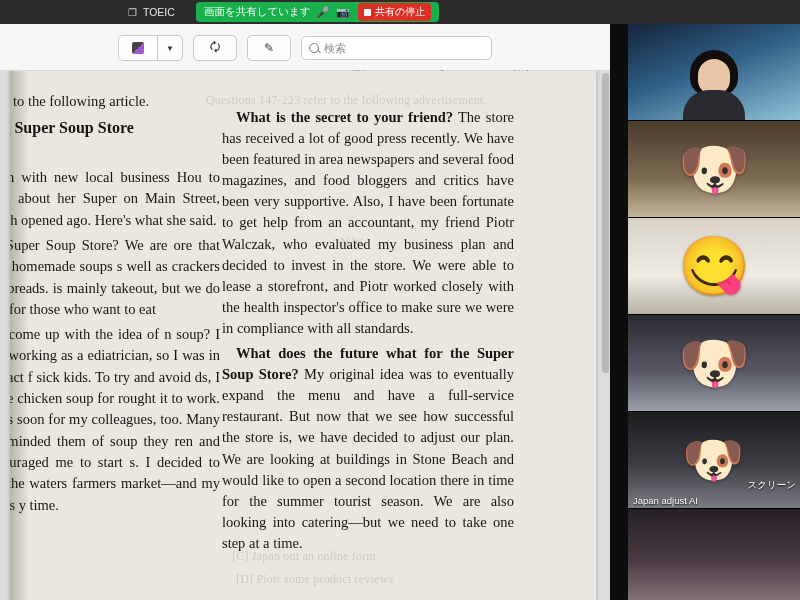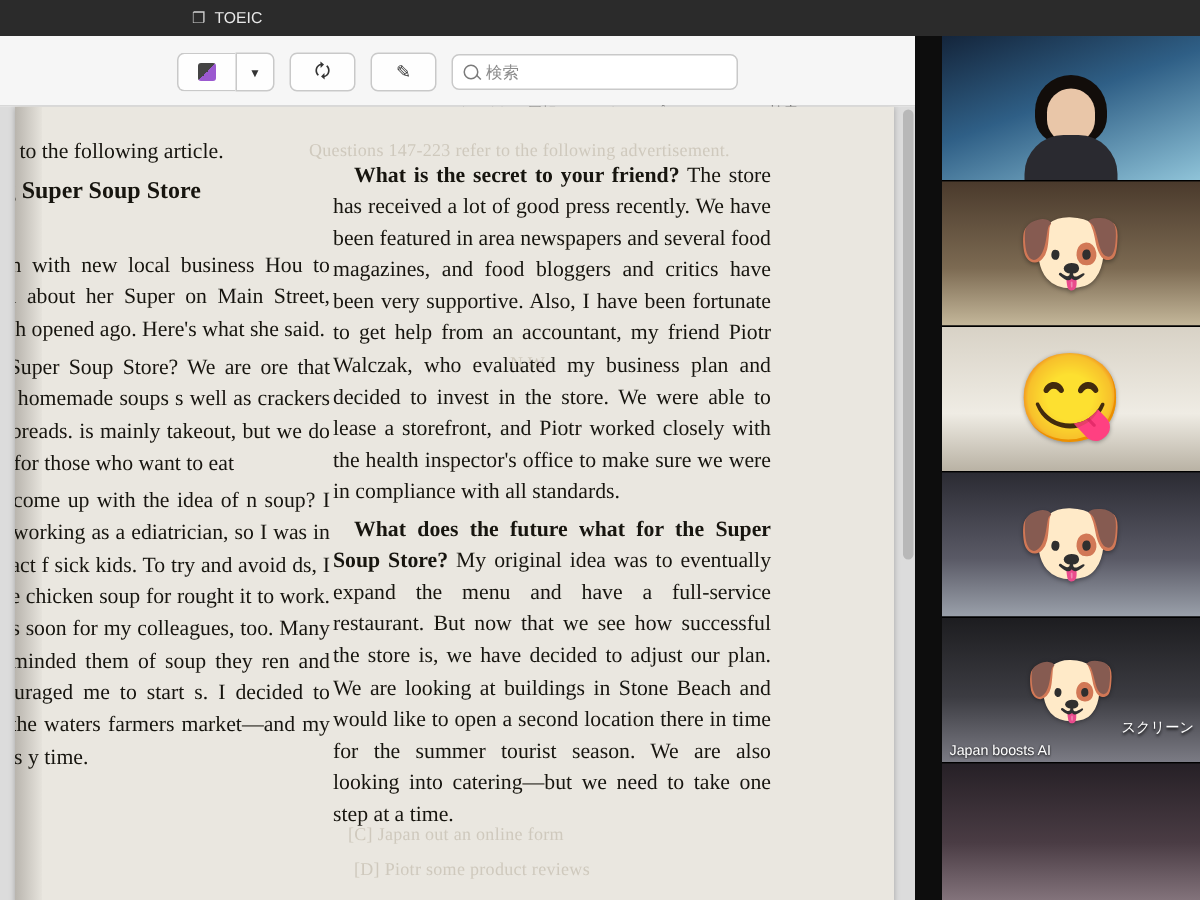--- a/index.html
+++ b/index.html
@@ -385,20 +385,29 @@
 <body>
 
 <div id="root">
 
   <div class="menubar">
     <div class="menubar-left">
       <span class="mb-icon">❐</span>
       <span>TOEIC</span>
     </div>
 
+    <div class="share-pill">
+      <span>画面を共有しています</span>
+      <span class="mic">🎤</span>
+      <span class="cam">📷</span>
+      <span class="stop-btn">
+        <span class="sq"></span>
+        <span>共有の停止</span>
+      </span>
+    </div>
   </div>
 
   <div class="docwin">
 
     <div class="doc-toolbar">
 
       <div class="tool-group">
         <div class="tool-btn split-left">
           <span class="pen-swatch"></span>
         </div>
@@ -486,20 +495,20 @@
     <div class="tile bg-c">
       <div class="emoji">😋</div>
     </div>
 
     <div class="tile bg-d">
       <div class="emoji">🐶</div>
     </div>
 
     <div class="tile bg-e">
       <div class="emoji small">🐶</div>
-      <div class="tile-caption">Japan boosts AI</div>
+      <div class="tile-caption">Japan adjust AI</div>
       <div class="tile-caption2">スクリーン</div>
     </div>
 
     <div class="tile bg-f"></div>
   </div>
 
 </div>
 
 </body></html>

